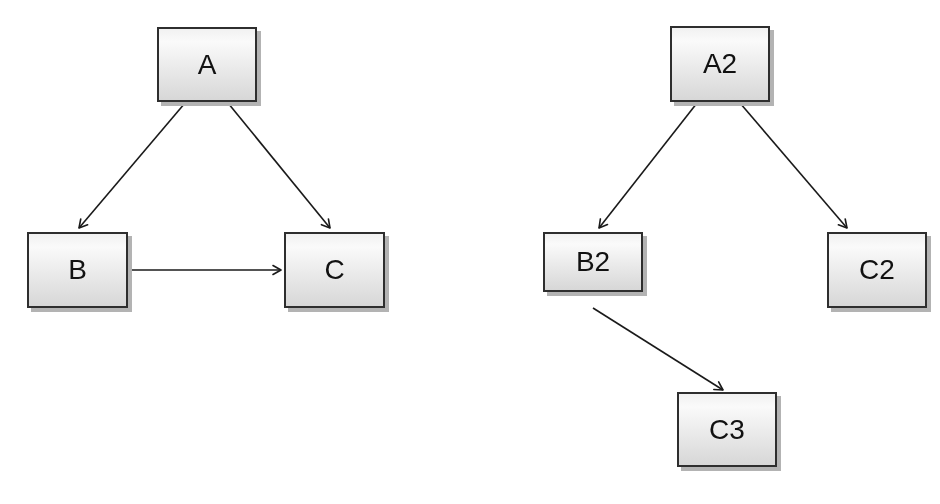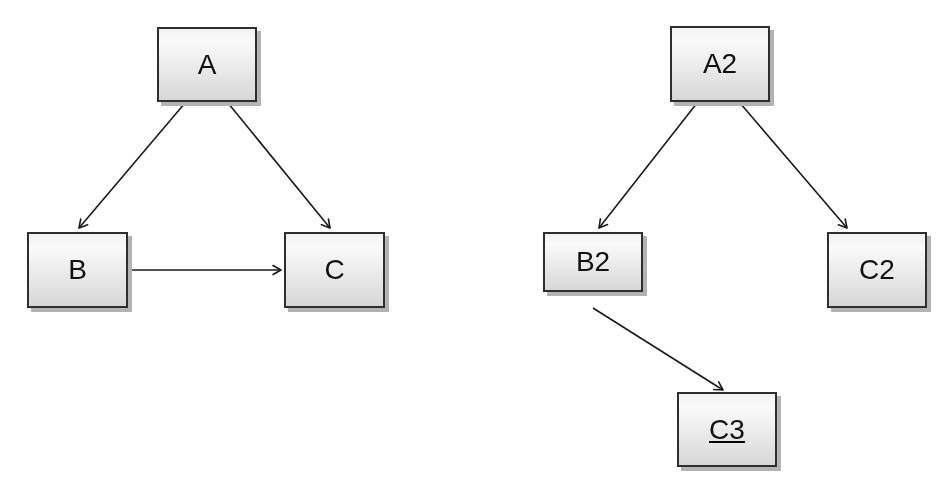--- a/index.html
+++ b/index.html
@@ -71,17 +71,17 @@
       </div>
       <div class="node" style="left: 670px; top: 26px; width: 100px; height: 76px;">
         <span class="node-label">A2</span>
       </div>
       <div class="node" style="left: 543px; top: 232px; width: 100px; height: 60px;">
         <span class="node-label">B2</span>
       </div>
       <div class="node" style="left: 800px; top: 232px; width: 100px; height: 76px; margin-left: 27px;">
         <span class="node-label">C2</span>
       </div>
-      <div class="node" style="left: 677px; top: 392px; width: 100px; height: 75px; text-decoration: underline;">
+      <div class="node" style="left: 677px; top: 392px; width: 100px; height: 75px;">
         <span class="node-label">C3</span>
       </div>
     </div>
 </div>
 
 </body></html>

